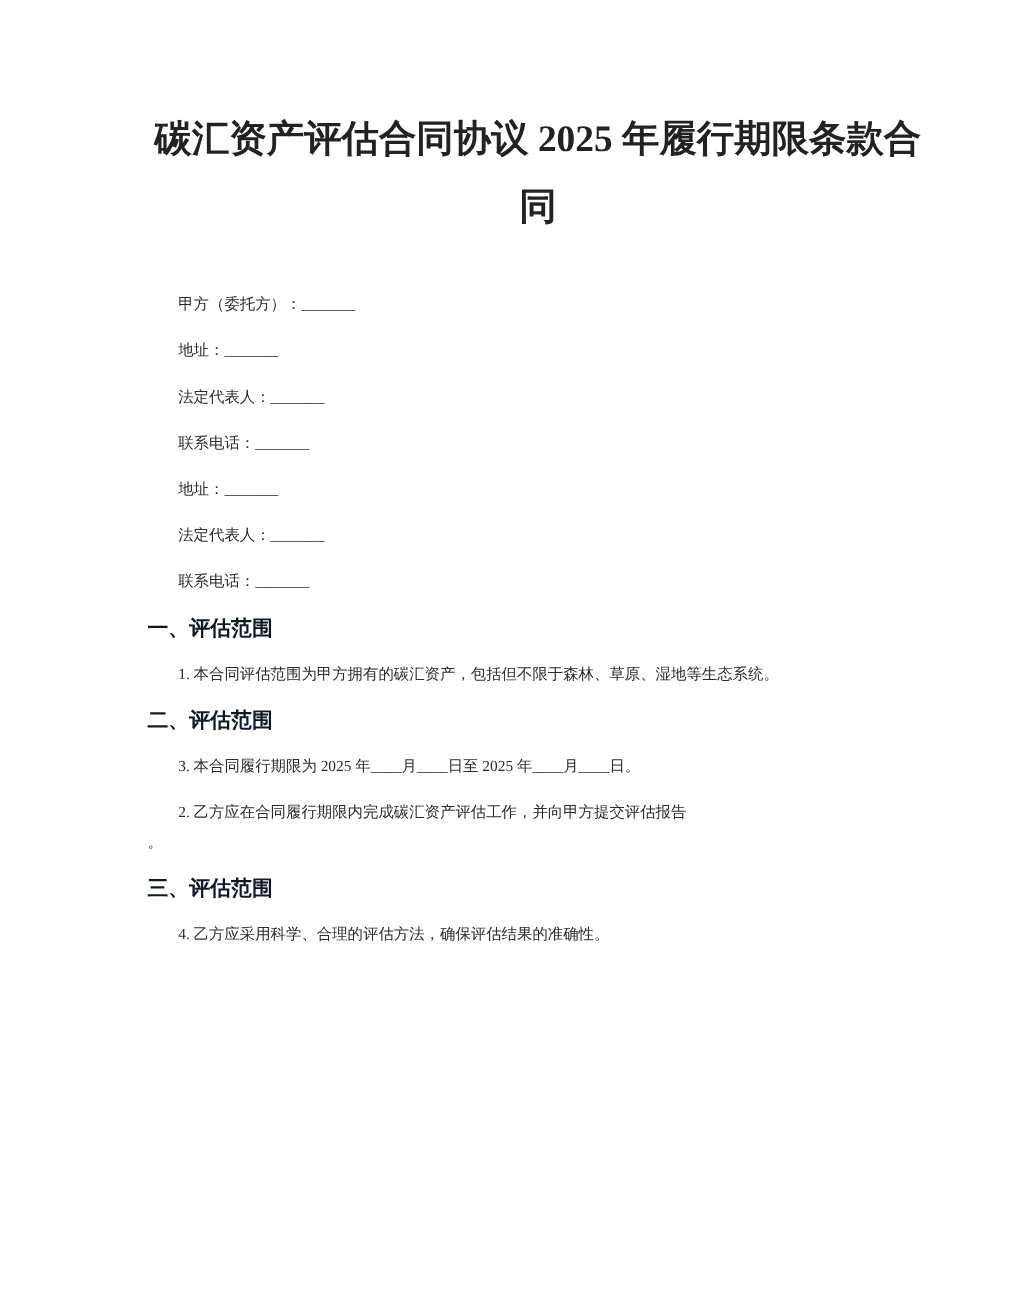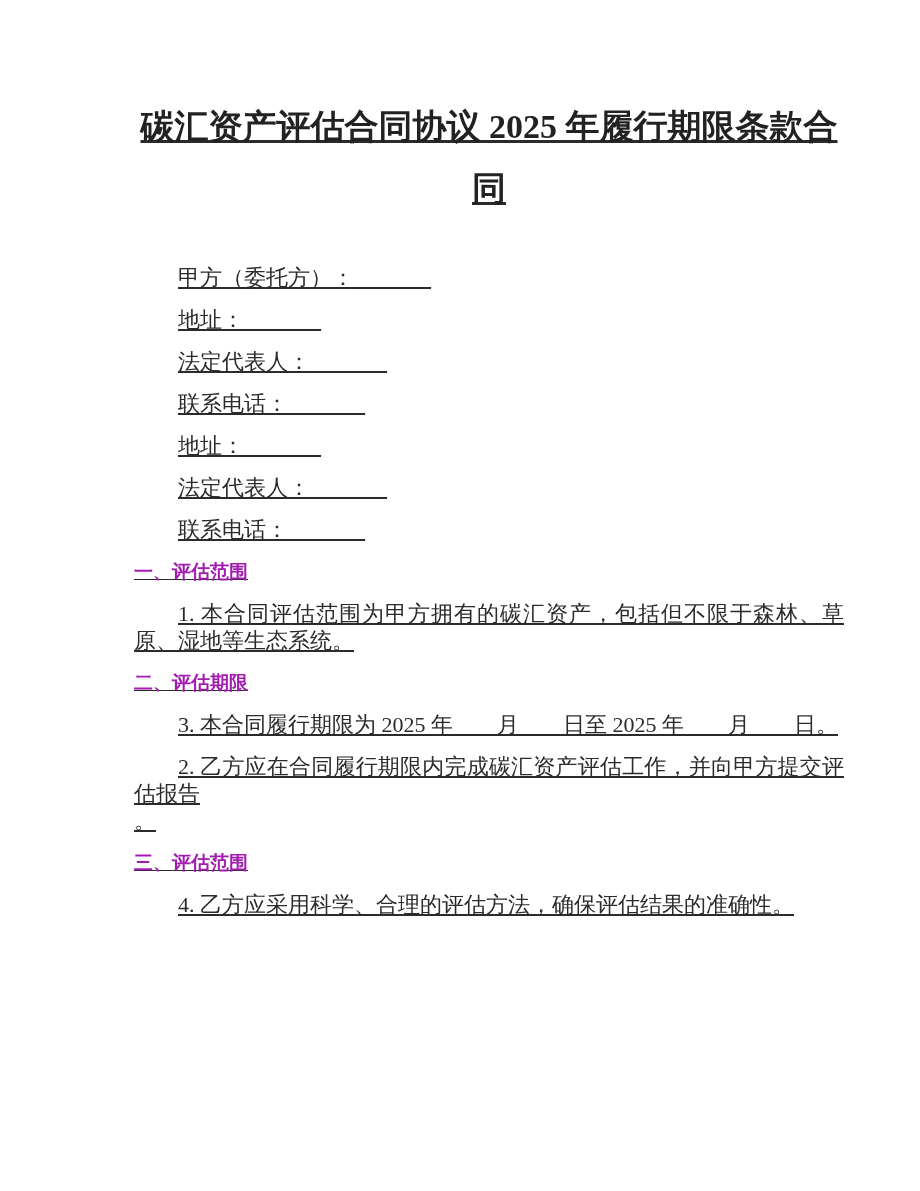--- a/index.html
+++ b/index.html
@@ -7,46 +7,45 @@
   body {
     width: 920px;
     font-family: "Liberation Serif", "DejaVu Serif", serif;
   }
   .page {
     width: 920px;
     min-height: 1191px;
     background: #ffffff;
     padding: 96px 76px 60px 134px;
     color: #2b2b2b;
-    text-decoration: underline;
   }
   .doc-title {
     font-family: "Liberation Serif", "DejaVu Serif", serif;
     font-size: 34px;
     font-weight: bold;
     text-align: center;
     line-height: 62px;
     margin-bottom: 44px;
     color: #222222;
   }
   .para {
-    font-size: 22px;
+    font-size: 14px;
     line-height: 27px;
     margin-bottom: 15px;
     text-indent: 2em;
     text-align: justify;
     white-space: pre-line;
   }
   .section-heading {
     font-family: "Liberation Sans", "DejaVu Sans", sans-serif;
     font-size: 19px;
     font-weight: bold;
     line-height: 27px;
     margin-bottom: 15px;
-    color: #a21caf;
+    color: #0f172a;
   }
 </style>
 </head>
 <body>
 
 <div class="page">
 
   <h1 class="doc-title">碳汇资产评估合同协议 2025 年履行期限条款合同</h1>
 
   <p class="para">甲方（委托方）：_______</p>
@@ -55,21 +54,21 @@
   <p class="para">联系电话：_______</p>
 
   <p class="para">地址：_______</p>
   <p class="para">法定代表人：_______</p>
   <p class="para">联系电话：_______</p>
 
 
   <h2 class="section-heading">一、评估范围</h2>
   <p class="para">1. 本合同评估范围为甲方拥有的碳汇资产，包括但不限于森林、草原、湿地等生态系统。</p>
 
-  <h2 class="section-heading">二、评估期限</h2>
+  <h2 class="section-heading">二、评估范围</h2>
   <p class="para">3. 本合同履行期限为 2025 年____月____日至 2025 年____月____日。</p>
   <p class="para">2. 乙方应在合同履行期限内完成碳汇资产评估工作，并向甲方提交评估报告
 。</p>
 
   <h2 class="section-heading">三、评估范围</h2>
   <p class="para">4. 乙方应采用科学、合理的评估方法，确保评估结果的准确性。</p>
 
 </div>
 
 </body></html>

